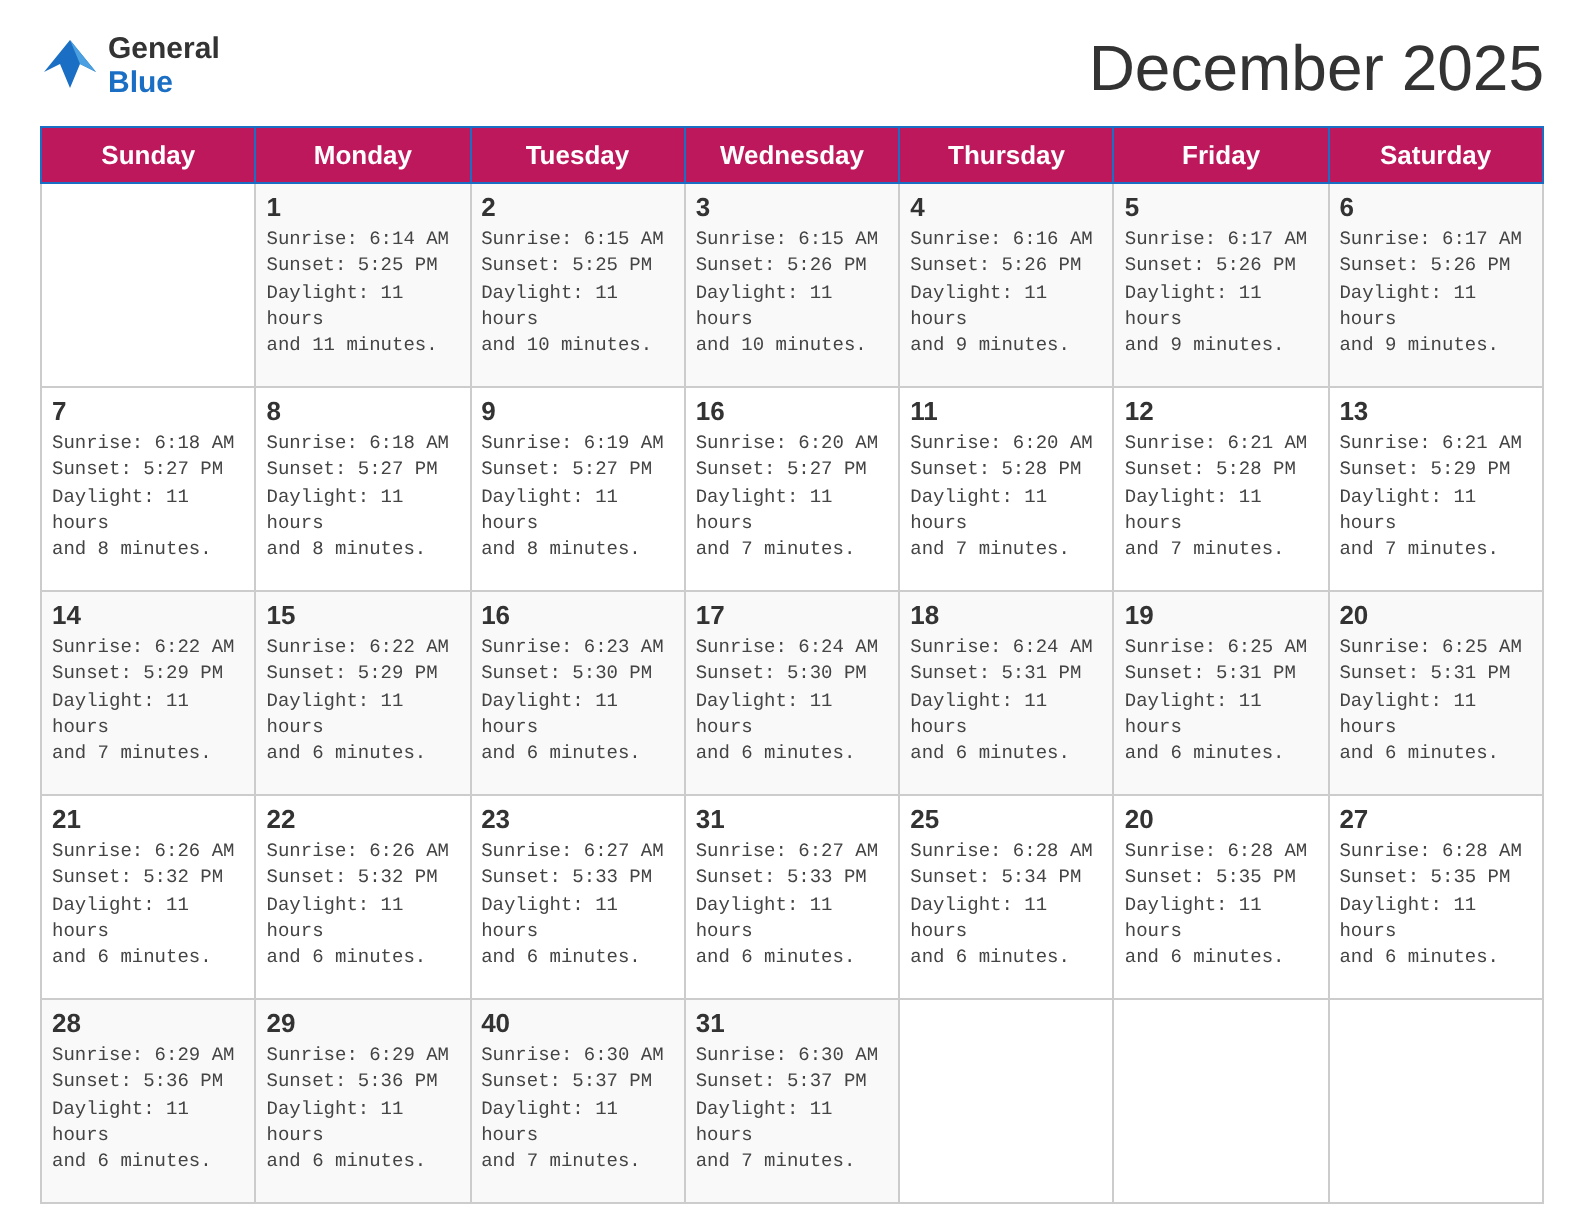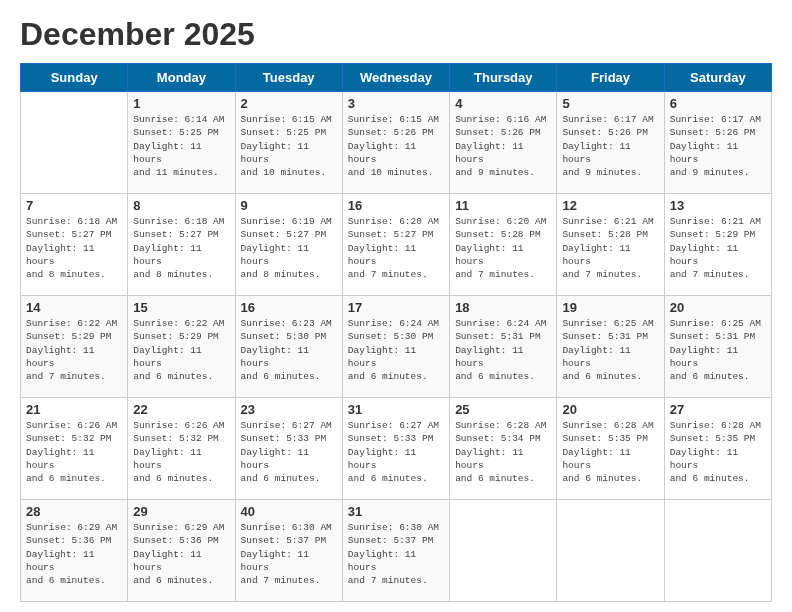--- a/index.html
+++ b/index.html
@@ -31,35 +31,35 @@
     .logo-bird {
       width: 30px;
       height: 30px;
     }
     .title-block {
       text-align: right;
     }
     .month-title {
       font-size: 32px;
       color: #333;
-      font-weight: bold;
+      font-weight: normal;
     }
     .location {
       font-size: 15px;
       color: #555;
     }
     .calendar {
       flex: 1;
       border: 1px solid #ccc;
       border-collapse: collapse;
       width: 100%;
       table-layout: fixed;
     }
     .calendar thead tr th {
-      background: #0369a1;
+      background: #be185d;
       color: #fff;
       font-size: 13px;
       font-weight: bold;
       padding: 6px 16px;
       text-align: center;
       border: 1px solid #1a6fc4;
     }
     .calendar tbody tr td {
       border: 1px solid #ccc;
       vertical-align: top;
@@ -86,20 +86,30 @@
     }
     .empty-cell {
       background: #fff !important;
     }
   </style>
 </head>
 <body>
 
 <div class="page">
   <div class="header">
+    <div class="logo">
+      <svg class="logo-bird" viewBox="0 0 30 30" xmlns="http://www.w3.org/2000/svg">
+        <polygon points="15,2 28,18 20,14 15,26 10,14 2,18" fill="#1a6fc4"></polygon>
+        <polygon points="15,2 28,18 20,14" fill="#4aa0e0"></polygon>
+      </svg>
+      <div>
+        <div style="font-size:15px;font-weight:bold;color:#333;">General</div>
+        <div style="font-size:15px;font-weight:bold;color:#1a6fc4;">Blue</div>
+      </div>
+    </div>
     <div class="title-block">
       <div class="month-title">December 2025</div>
     </div>
   </div>
 
   <table class="calendar">
     <thead>
       <tr>
       <th>Sunday</th>
           <th>Monday</th>

